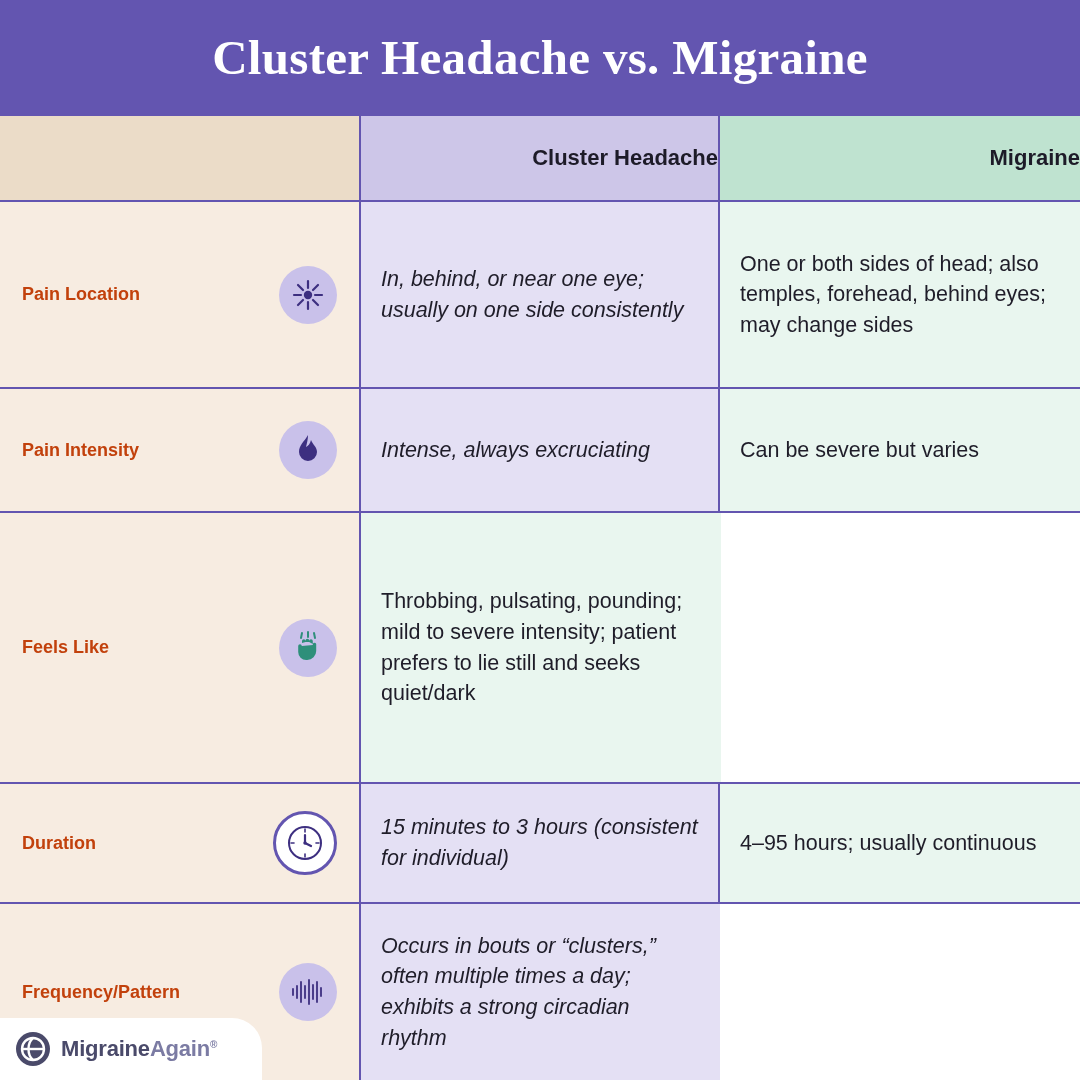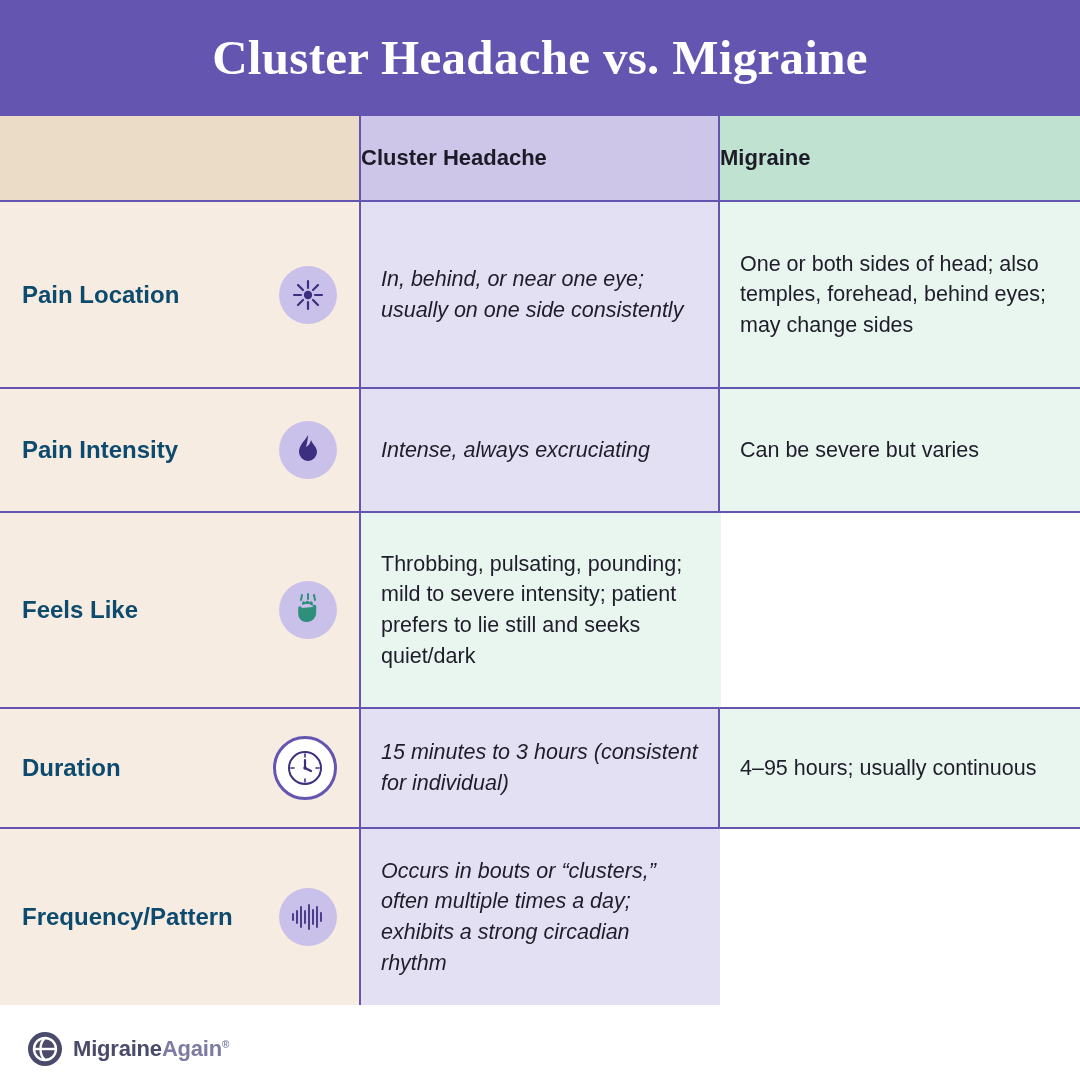--- a/index.html
+++ b/index.html
@@ -64,21 +64,21 @@
   }
   .cell:last-child { border-right: none; }
 
   .c-label { width: 361px; }
   .c-cluster { width: 359px; }
   .c-migraine { width: 360px; }
 
   
   .header-row .cell {
     height: 84px;
-    justify-content: flex-start;
+    justify-content: flex-end;
   }
   .header-row .c-label { background: #ebdcc8; }
   .header-row .c-cluster { background: #cdc6e8; }
   .header-row .c-migraine { background: #bfe3d0; }
   .header-text {
     font-size: 22px;
     font-weight: bold;
     color: #1d1b28;
     text-align: center;
   }
@@ -86,23 +86,23 @@
   
   .body-row .c-label { background: #f7ece1; }
   .body-row .c-cluster { background: #e4e0f4; font-style: italic; }
   .body-row .c-migraine { background: #e9f6ef; }
 
   .label-cell {
     padding: 0 22px 0 22px;
     justify-content: space-between;
   }
   .label-text {
-    font-size: 24px;
+    font-size: 18px;
     font-weight: bold;
-    color: #0c4a6e;
+    color: #c2410c;
     line-height: 1.25;
     max-width: 240px;
   }
   .icon-badge {
     width: 58px;
     height: 58px;
     border-radius: 50%;
     background: #c9c1ea;
     display: flex;
     align-items: center;
@@ -117,28 +117,28 @@
   .body-text {
     font-size: 21.5px;
     color: #1f1d29;
     line-height: 1.42;
     padding: 0 20px;
   }
 
   
   .row-loc   .cell { height: 185px; }
   .row-int   .cell { height: 122px; }
-  .row-feels .cell { height: 194px; }
+  .row-feels .cell { height: 269px; }
   .row-dur   .cell { height: 118px; }
   .row-freq  .cell { height: 176px; }
 
   
   .logo-wrap {
     position: absolute;
-    left: 12px;
+    left: 0;
     bottom: 0;
     width: 262px;
     height: 62px;
     background: #ffffff;
     border-top-right-radius: 30px;
     display: flex;
     align-items: center;
     padding-left: 14px;
     box-sizing: border-box;
   }

